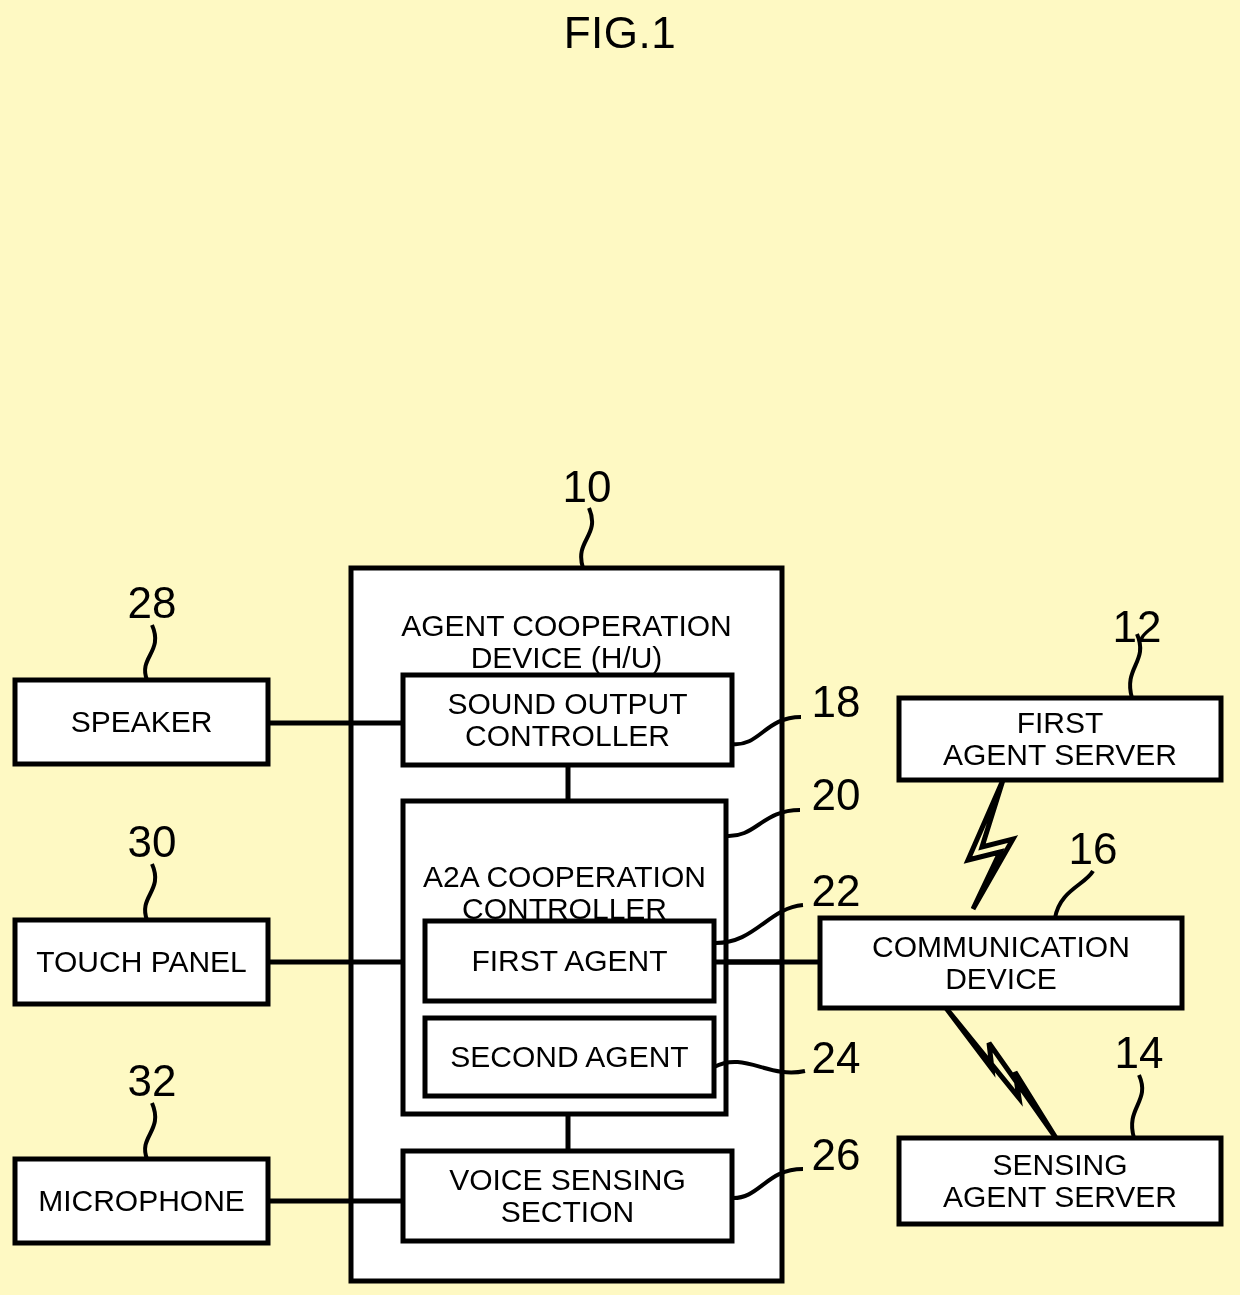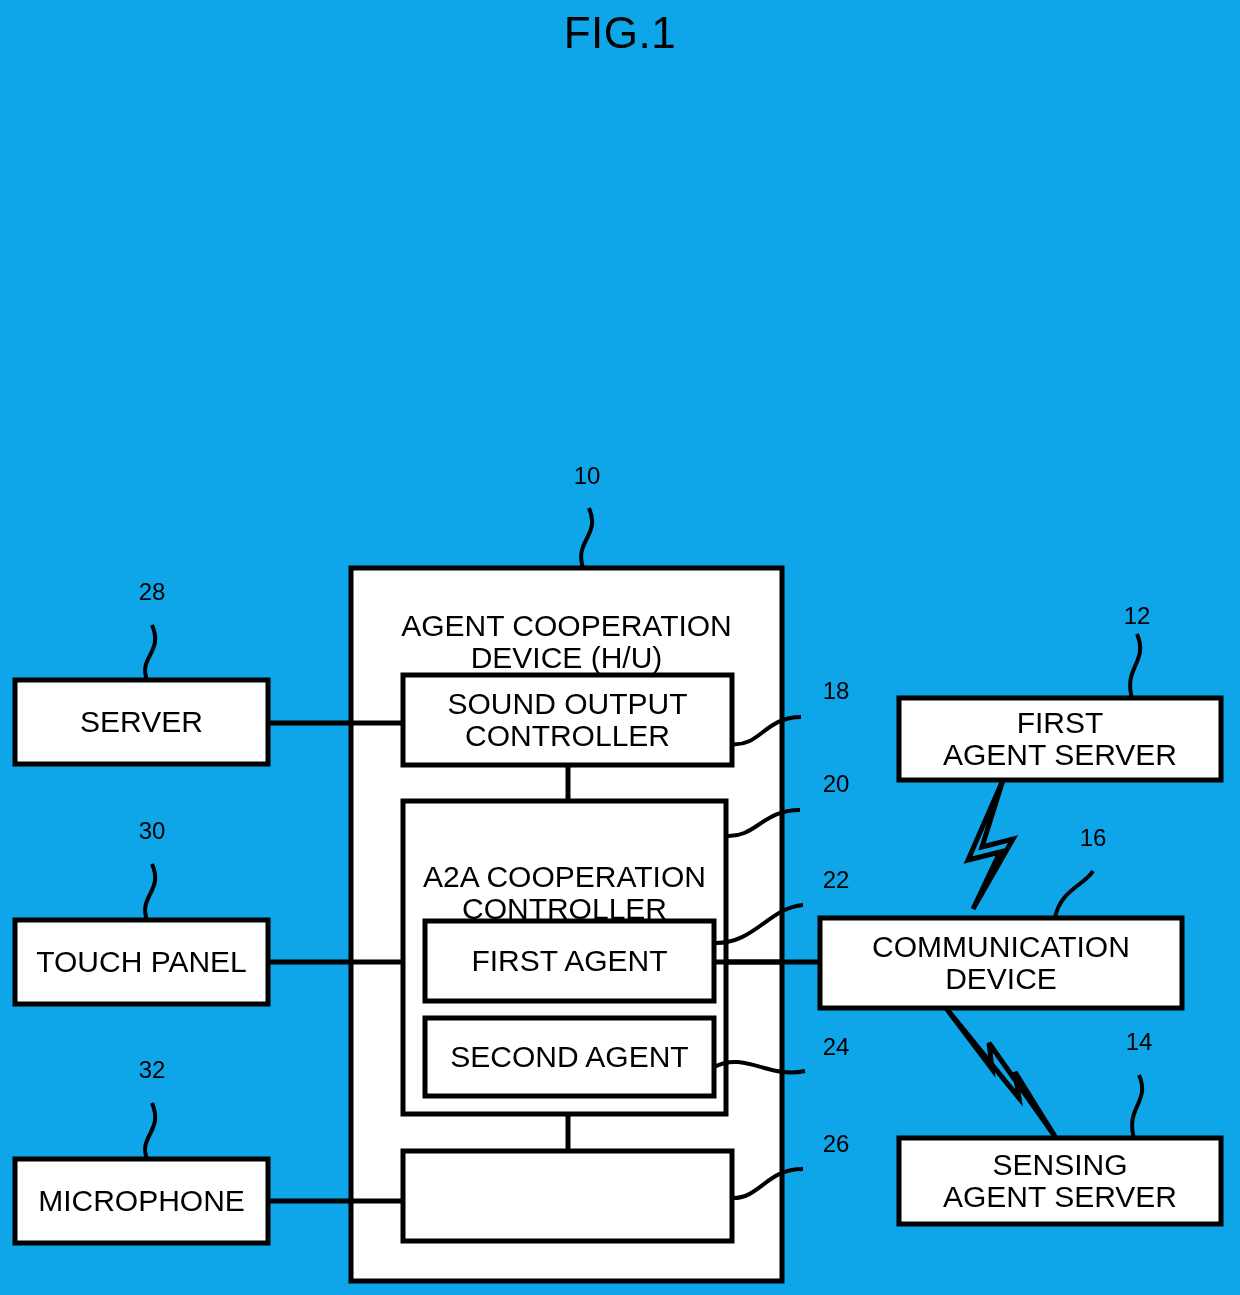--- a/index.html
+++ b/index.html
@@ -9,21 +9,21 @@
     background: #ffffff;
   }
   body {
     font-family: "Liberation Sans", sans-serif;
     color: #000000;
   }
   #canvas {
     position: relative;
     width: 1240px;
     height: 1295px;
-    background: #0ea5e9;
+    background: #fef9c3;
     overflow: hidden;
   }
   #figure-svg {
     position: absolute;
     left: 0;
     top: 0;
     width: 1240px;
     height: 1295px;
   }
   .fig-title {
@@ -46,21 +46,21 @@
     font-family: "Liberation Sans", sans-serif;
     font-size: 30px;
     line-height: 1.08;
     letter-spacing: 0px;
     white-space: pre-line;
     pointer-events: none;
   }
   .ref-num {
     position: absolute;
     font-family: "Liberation Sans", sans-serif;
-    font-size: 24px;
+    font-size: 44px;
     text-align: center;
   }
 </style>
 </head>
 <body>
 
 <div id="canvas">
 
   <div class="fig-title">FIG.1</div>
 
@@ -144,22 +144,24 @@
   <div class="box-label" style="left:403px; top:675px; width:329px; height:90px;">SOUND OUTPUT
 CONTROLLER</div>
 
   <div class="box-label" style="left:403px; top:808px; width:323px; height:80px;margin-top:45px;">A2A COOPERATION
 CONTROLLER</div>
 
   <div class="box-label" style="left:425px; top:921px; width:289px; height:80px;">FIRST AGENT</div>
 
   <div class="box-label" style="left:425px; top:1018px; width:289px; height:78px;">SECOND AGENT</div>
 
+  <div class="box-label" style="left:403px; top:1151px; width:329px; height:90px;">VOICE SENSING
+SECTION</div>
 
-  <div class="box-label" style="left:15px; top:680px; width:253px; height:84px;">SERVER</div>
+  <div class="box-label" style="left:15px; top:680px; width:253px; height:84px;">SPEAKER</div>
 
   <div class="box-label" style="left:15px; top:920px; width:253px; height:84px;">TOUCH PANEL</div>
 
   <div class="box-label" style="left:15px; top:1159px; width:253px; height:84px;">MICROPHONE</div>
 
   <div class="box-label" style="left:899px; top:698px; width:322px; height:82px;">FIRST
 AGENT SERVER</div>
 
   <div class="box-label" style="left:820px; top:918px; width:362px; height:90px;">COMMUNICATION
 DEVICE</div>

